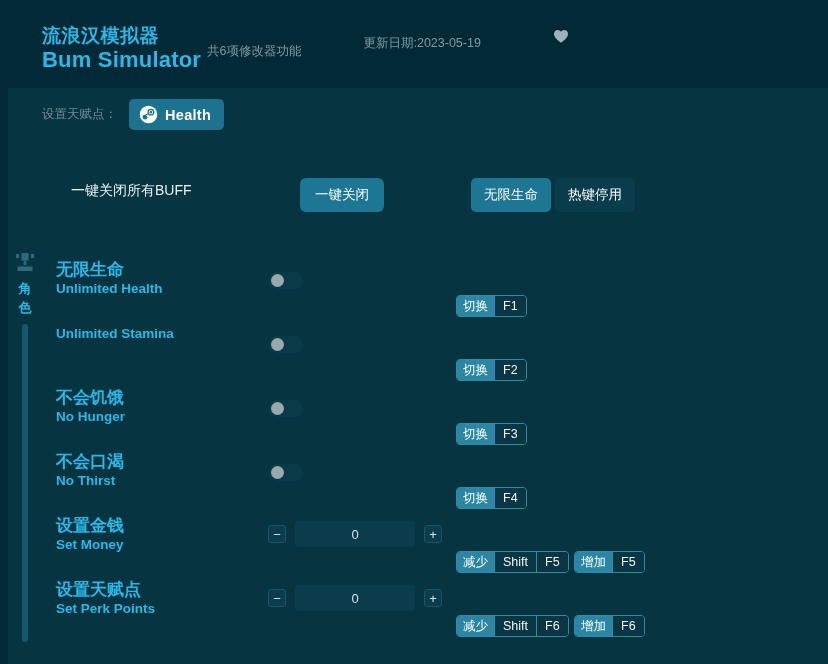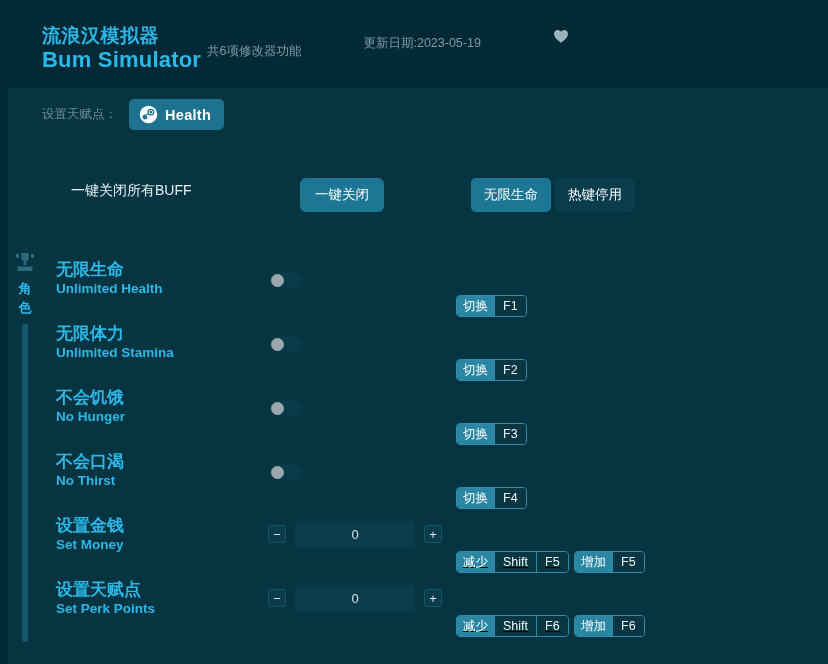--- a/index.html
+++ b/index.html
@@ -179,21 +179,21 @@
     background: #0b3c4b;
     border: none; border-radius: 4px;
     color: #cfe2e9; font-size: 13px;
     text-align: center;
     font-family: "Liberation Sans", sans-serif;
   }
 
   
   .hk-group { position: absolute; top: 9px; display: flex; align-items: center; }
   .hk-toggle-pos { left: 456px; }
-  .hk-dec-pos { left: 456px; text-decoration: underline; }
+  .hk-dec-pos { left: 456px; }
   .hk-inc-pos { left: 574px; }
 
   .chip {
     display: flex; align-items: stretch;
     border: 1px solid #2f8ba6;
     border-radius: 4px;
     overflow: hidden;
     cursor: pointer;
     height: 22px;
     margin-top: 28px;
@@ -286,21 +286,20 @@
         </div>
         <div class="hk-group hk-toggle-pos">
           <div class="chip">
             <span class="seg-act">切换</span>
             <span class="seg-key">F1</span>
           </div>
         </div>
       </div>
       <div class="row">
         <div class="row-labels">
-          <div class="lbl-cn">无限体力</div>
           <div class="lbl-en">Unlimited Stamina</div>
         </div>
         <div class="toggle">
           <span class="knob"></span>
         </div>
         <div class="hk-group hk-toggle-pos">
           <div class="chip">
             <span class="seg-act">切换</span>
             <span class="seg-key">F2</span>
           </div>

